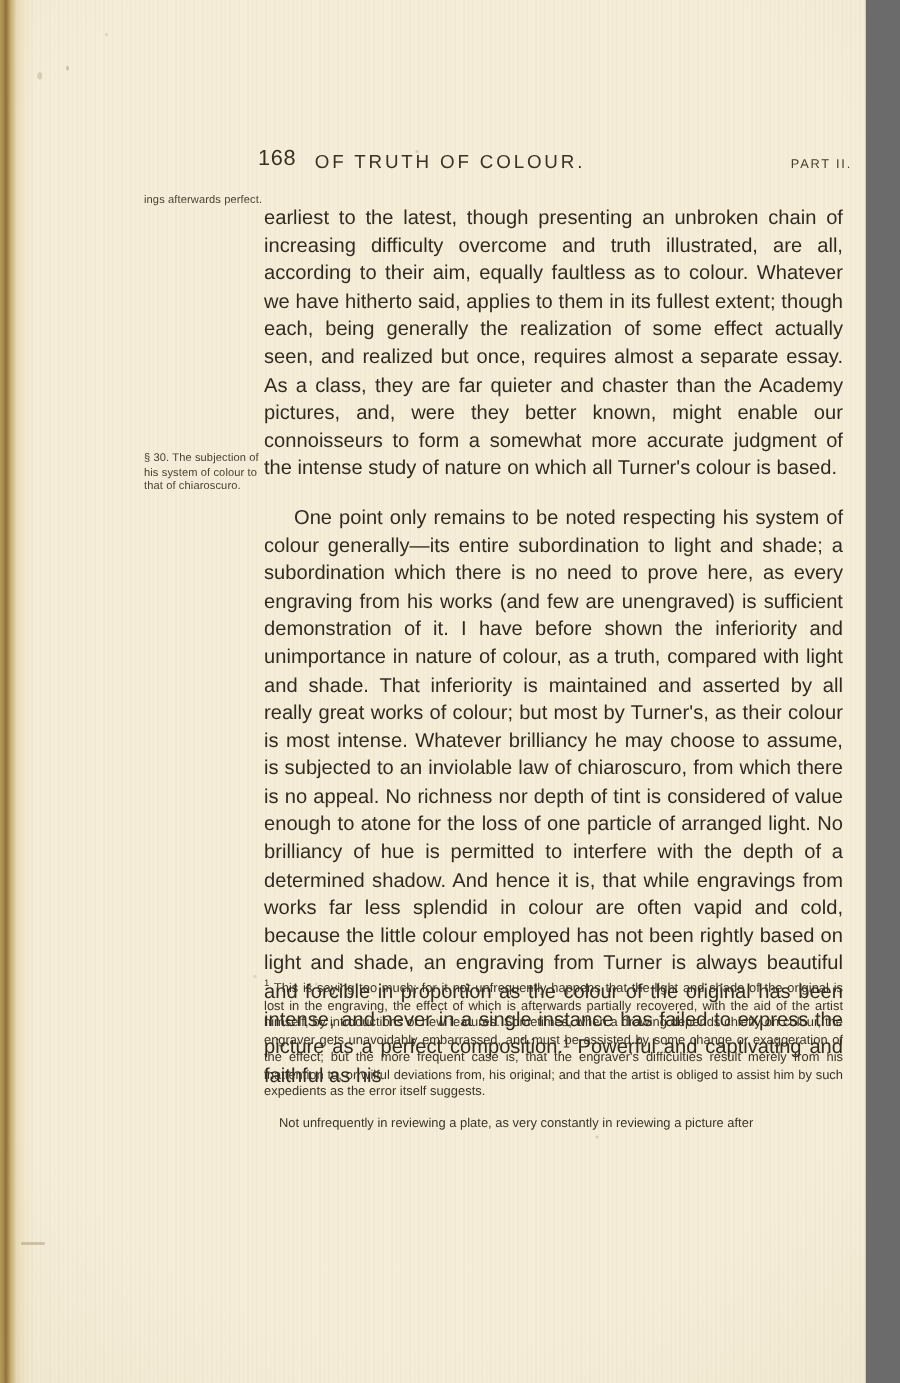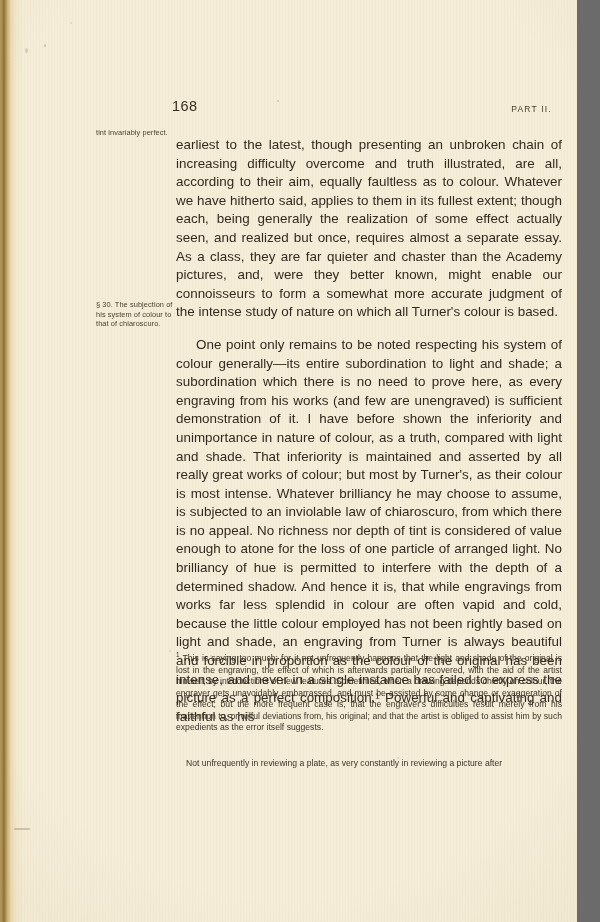--- a/index.html
+++ b/index.html
@@ -79,21 +79,21 @@
     top: 3px;
     width: 600px;
     text-align: center;
     font-size: 12.5px;
     letter-spacing: 1.9px;
     color: #3a3223;
     text-transform: uppercase;
   }
   .head-part {
     position: absolute;
-    right: 48px;
+    right: 32px;
     top: 6px;
     font-size: 8.5px;
     letter-spacing: 1.2px;
     color: #463c29;
     text-transform: uppercase;
   }
 
   
   .sidenote {
     position: absolute;
@@ -141,21 +141,21 @@
     text-align: justify;
     color: #3b3327;
     letter-spacing: 0.01px;
   }
   .footnote .fn-mark {
     font-size: 6.4px;
     vertical-align: super;
     line-height: 0;
   }
   .footnote.second {
-    margin-top: 24px;
+    margin-top: 9px;
     text-indent: 10px;
   }
 
   
   .speck {
     position: absolute;
     border-radius: 50%;
     background: rgba(120,95,55,0.30);
     z-index: 2;
     pointer-events: none;
@@ -172,24 +172,25 @@
   <div class="speck" style="left:277px; top:100px; width:2px;  height:2px; background:rgba(120,95,55,0.25);"></div>
   <div class="speck" style="left:210px; top:655px; width:2px;  height:2px; background:rgba(120,95,55,0.20);"></div>
   <div class="speck" style="left:397px; top:757px; width:2px;  height:2px; background:rgba(120,95,55,0.22);"></div>
   <div class="speck" style="left:14px;  top:828px; width:16px; height:2px; border-radius:1px; background:rgba(110,88,50,0.28);"></div>
   <div class="speck" style="left:169px; top:650px; width:2px;  height:2px; background:rgba(120,95,55,0.18);"></div>
 
   <div class="content">
 
     <div class="running-head">
       <span class="folio">168</span>
+      <span class="head-title">OF TRUTH OF COLOUR.</span>
       <span class="head-part">PART II.</span>
     </div>
 
-    <div class="sidenote sidenote-a">tint invariably perfect.</div>
+    <div class="sidenote sidenote-a">ings afterwards perfect.</div>
 
     <div class="sidenote sidenote-b">§ 30. The subjection of his system of colour to that of chiaroscuro.</div>
 
     <div class="body-col">
       <p class="para">earliest to the latest, though presenting an unbroken chain of increasing difficulty overcome and truth illustrated, are all, according to their aim, equally faultless as to colour. Whatever we have hitherto said, applies to them in its fullest extent; though each, being generally the realization of some effect actually seen, and realized but once, requires almost a separate essay. As a class, they are far quieter and chaster than the Academy pictures, and, were they better known, might enable our connoisseurs to form a somewhat more accurate judgment of the intense study of nature on which all Turner's colour is based.</p>
       <p class="para indent">One point only remains to be noted respecting his system of colour generally—its entire subordination to light and shade; a subordination which there is no need to prove here, as every engraving from his works (and few are unengraved) is sufficient demonstration of it. I have before shown the inferiority and unimportance in nature of colour, as a truth, compared with light and shade. That inferiority is maintained and asserted by all really great works of colour; but most by Turner's, as their colour is most intense. Whatever brilliancy he may choose to assume, is subjected to an inviolable law of chiaroscuro, from which there is no appeal. No richness nor depth of tint is considered of value enough to atone for the loss of one particle of arranged light. No brilliancy of hue is permitted to interfere with the depth of a determined shadow. And hence it is, that while engravings from works far less splendid in colour are often vapid and cold, because the little colour employed has not been rightly based on light and shade, an engraving from Turner is always beautiful and forcible in proportion as the colour of the original has been intense, and never in a single instance has failed to express the picture as a perfect composition.¹ Powerful and captivating and faithful as his</p>
     </div>
 
     <div class="footnote-block">
       <p class="footnote first">

